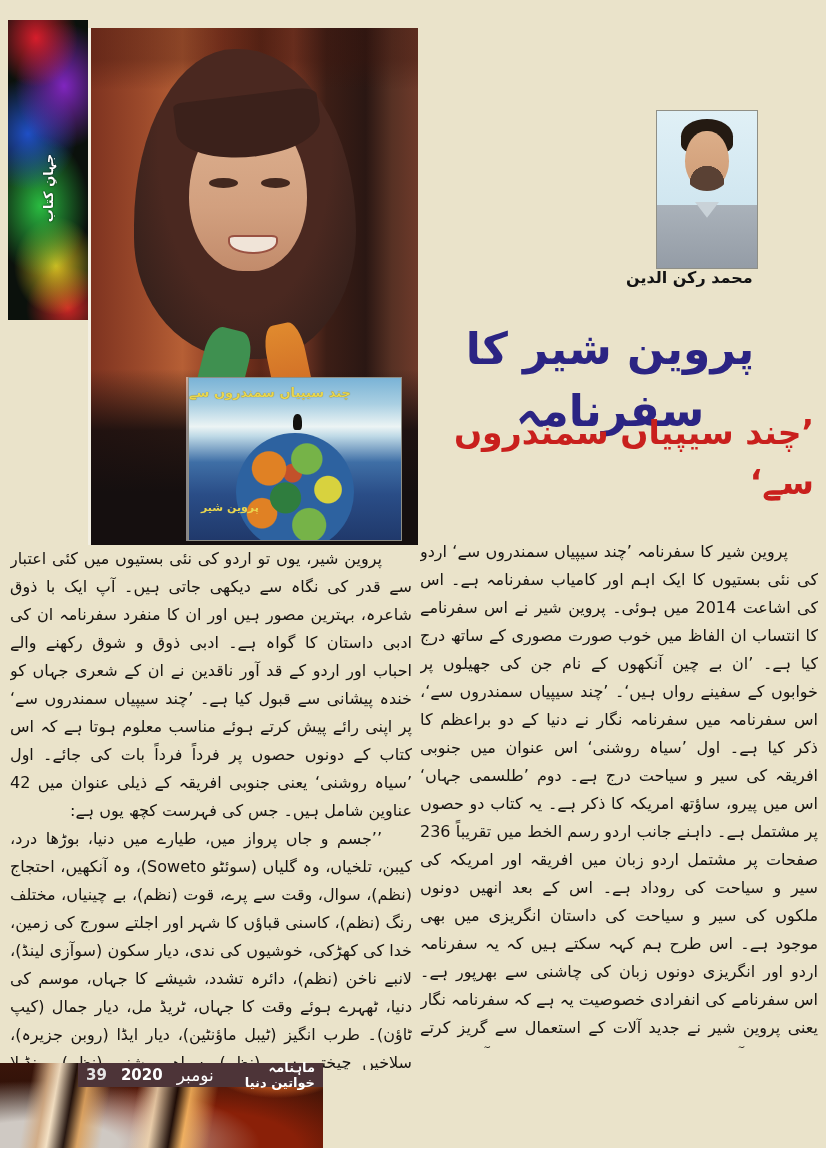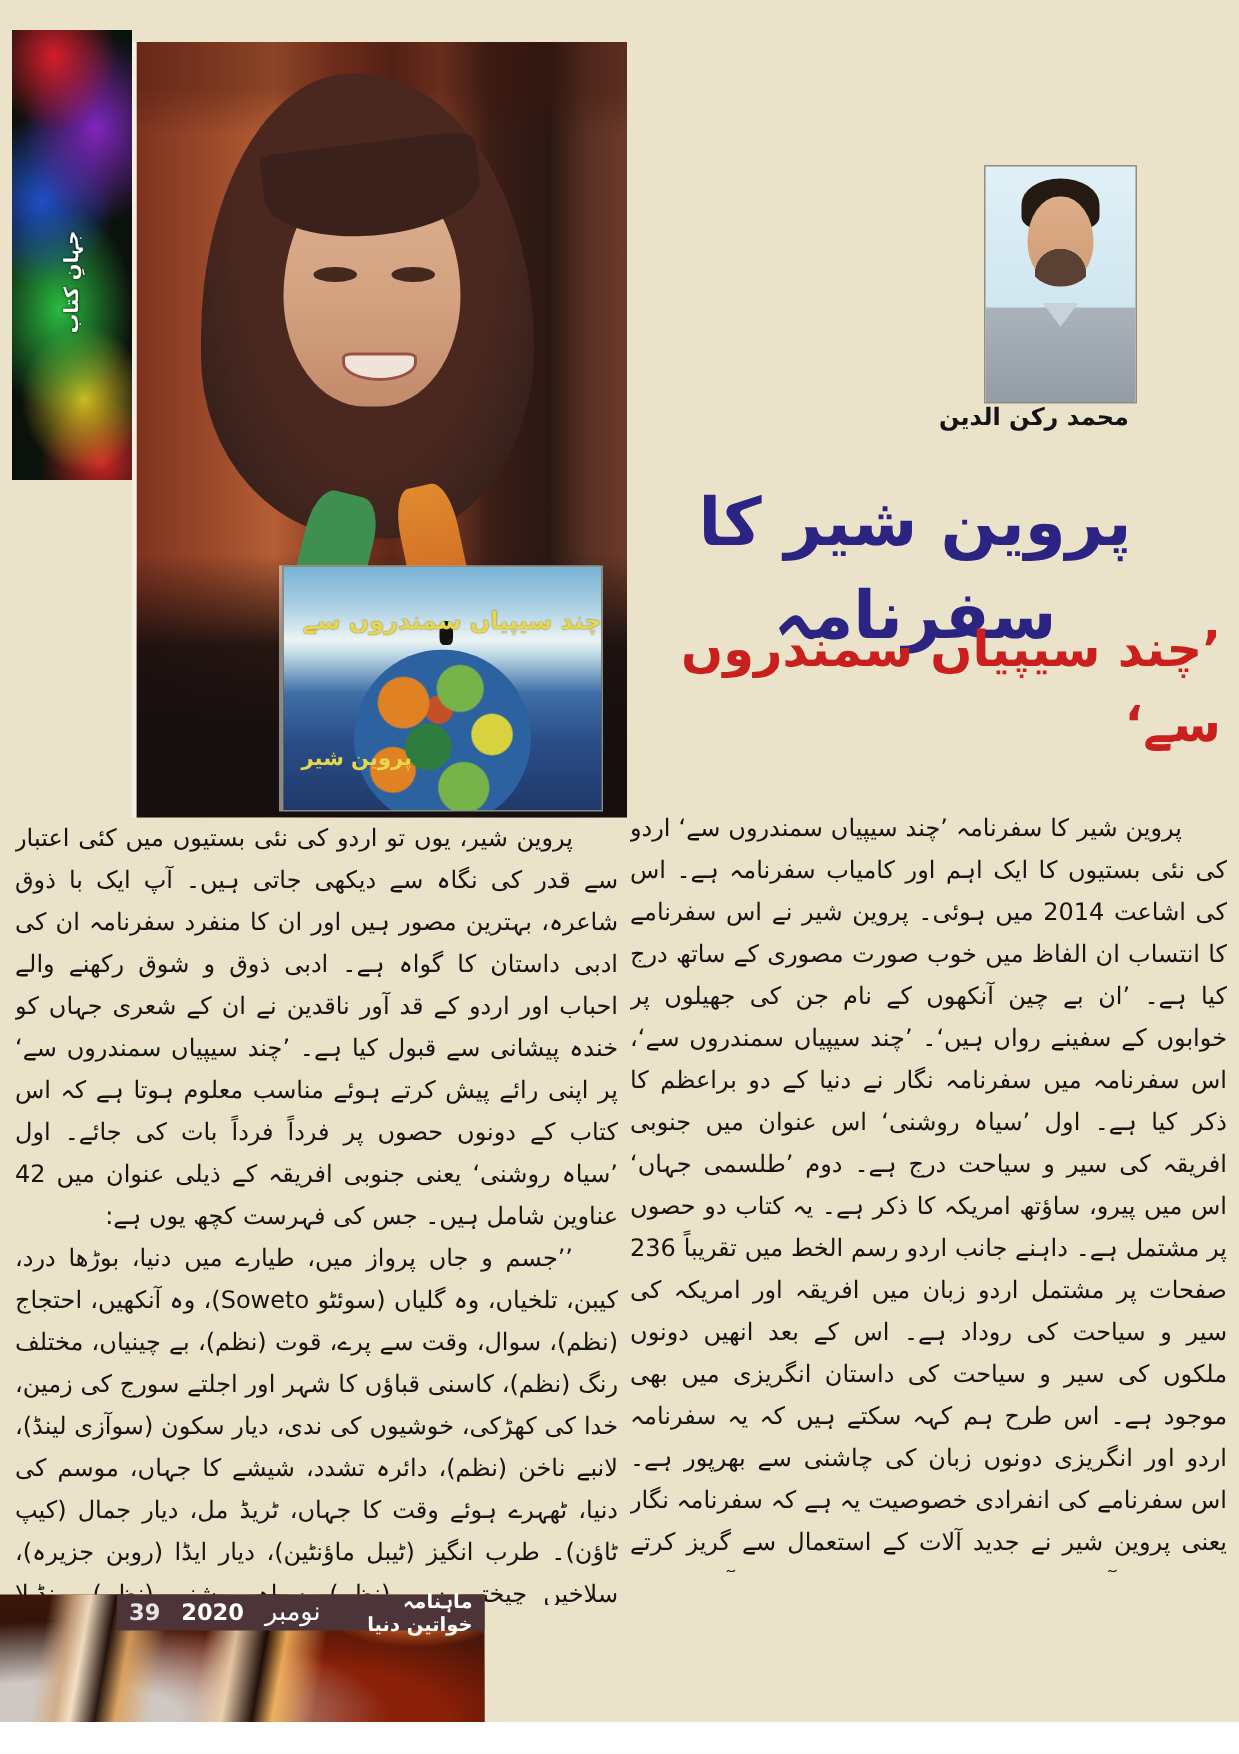--- a/index.html
+++ b/index.html
@@ -56,24 +56,24 @@
       radial-gradient(circle at 28% 30%, #e08124 0 14%, transparent 15%),
       radial-gradient(circle at 60% 22%, #76b348 0 13%, transparent 14%),
       radial-gradient(circle at 78% 48%, #d8d23e 0 12%, transparent 13%),
       radial-gradient(circle at 42% 55%, #2f7d3e 0 16%, transparent 17%),
       radial-gradient(circle at 22% 68%, #e08124 0 12%, transparent 13%),
       radial-gradient(circle at 62% 78%, #76b348 0 14%, transparent 15%),
       radial-gradient(circle at 48% 34%, #c2512a 0 9%, transparent 10%),
       #2d62a0;}
   .book-cover .figure{position:absolute;left:50%;top:22%;width:9px;height:16px;margin-left:-2px;
       background:#14120e;border-radius:45% 45% 30% 30%;}
-  .book-cover .bc-title{position:absolute;left:0;top:26px;width:100%;text-align:right;
-      color:#e9d64f;font-size:16px;font-weight:bold;text-shadow:0 0 1px #5a5a30;}
+  .book-cover .bc-title{position:absolute;left:0;top:7px;width:100%;text-align:left;
+      color:#e9d64f;font-size:13px;font-weight:bold;text-shadow:0 0 1px #5a5a30;}
   .book-cover .bc-author{position:absolute;right:auto;left:12px;bottom:26px;
-      color:#e9d64f;font-size:14px;font-weight:bold;direction:rtl;}
+      color:#e9d64f;font-size:11px;font-weight:bold;direction:rtl;}
 
   
   .photo-man{position:absolute;left:656px;top:110px;width:100px;height:157px;
       border:1px solid #8f8f86;background:linear-gradient(180deg,#e0f0f6 0%,#c6e0ec 100%);overflow:hidden;}
   .photo-man .hair{position:absolute;left:24%;top:5%;width:52%;height:22%;background:#241a12;
       border-radius:50% 50% 25% 25%;}
   .photo-man .face{position:absolute;left:28%;top:13%;width:44%;height:37%;
       background:linear-gradient(180deg,#dcae89,#cf9c76);border-radius:48% 48% 46% 46%/52% 52% 48% 48%;}
   .photo-man .beard{position:absolute;left:30%;top:33%;width:40%;height:18%;
       background:radial-gradient(ellipse at 50% 70%,#5a4134 0 60%,transparent 61%);

